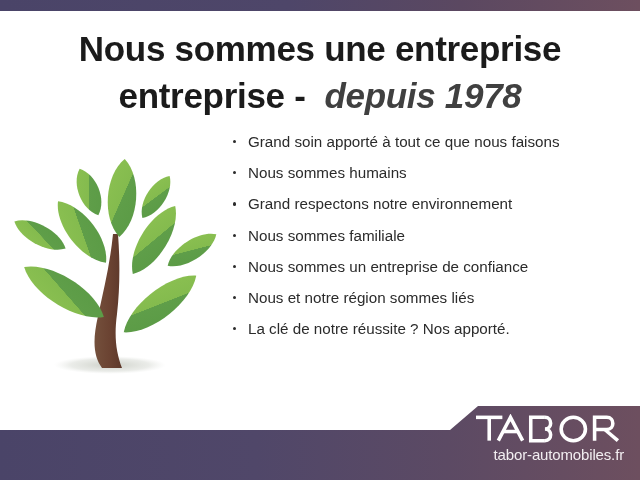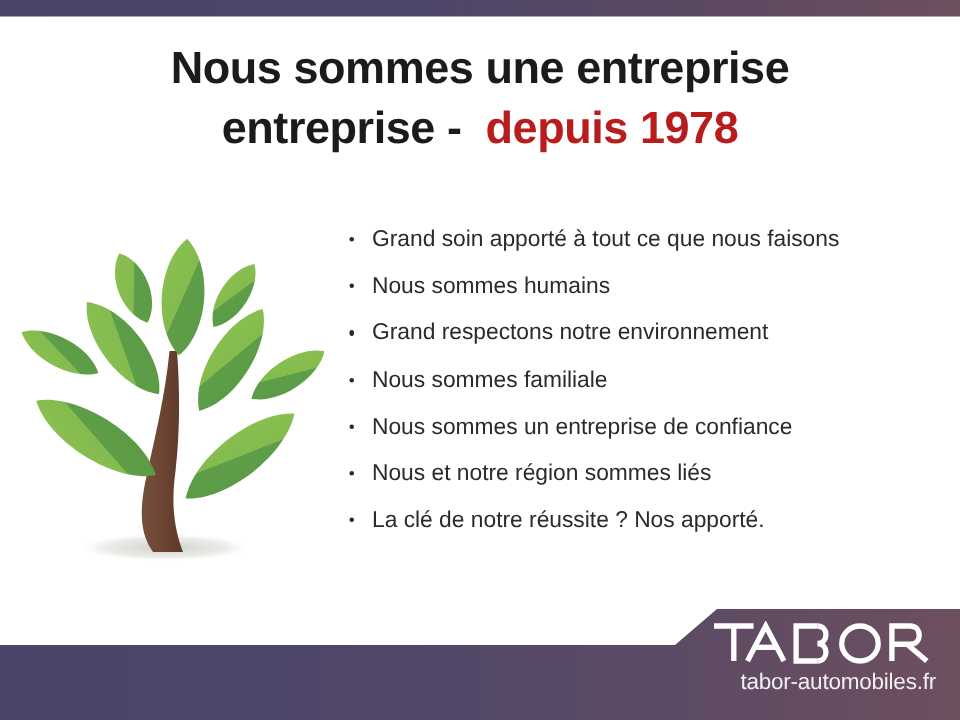--- a/index.html
+++ b/index.html
@@ -33,42 +33,43 @@
     background: linear-gradient(90deg, #4a4468 0%, #4e4669 45%, #5b4861 72%, #6d4f5f 100%);
   }
 
   
   .headline {
     position: absolute;
     left: 0;
     top: 26px;
     width: 640px;
     text-align: center;
-    font-size: 30px;
+    font-size: 35px;
     font-weight: bold;
     line-height: 1.33;
     letter-spacing: -0.3px;
     color: #1b1b1b;
   }
   .headline .line {
     display: block;
     white-space: nowrap;
   }
   .headline .accent {
-    color: #b91c1c;
+    color: #404040;
+    font-style: italic;
   }
   .headline .dash {
     color: #1b1b1b;
   }
 
   
   .bullets {
     position: absolute;
     left: 231px;
-    top: 150px;
+    top: 132px;
     width: 400px;
     margin: 0;
     padding: 0;
     list-style: none;
   }
   .bullets li {
     position: relative;
     padding-left: 17px;
     margin: 0 0 12.2px 0;
     font-size: 15.2px;

